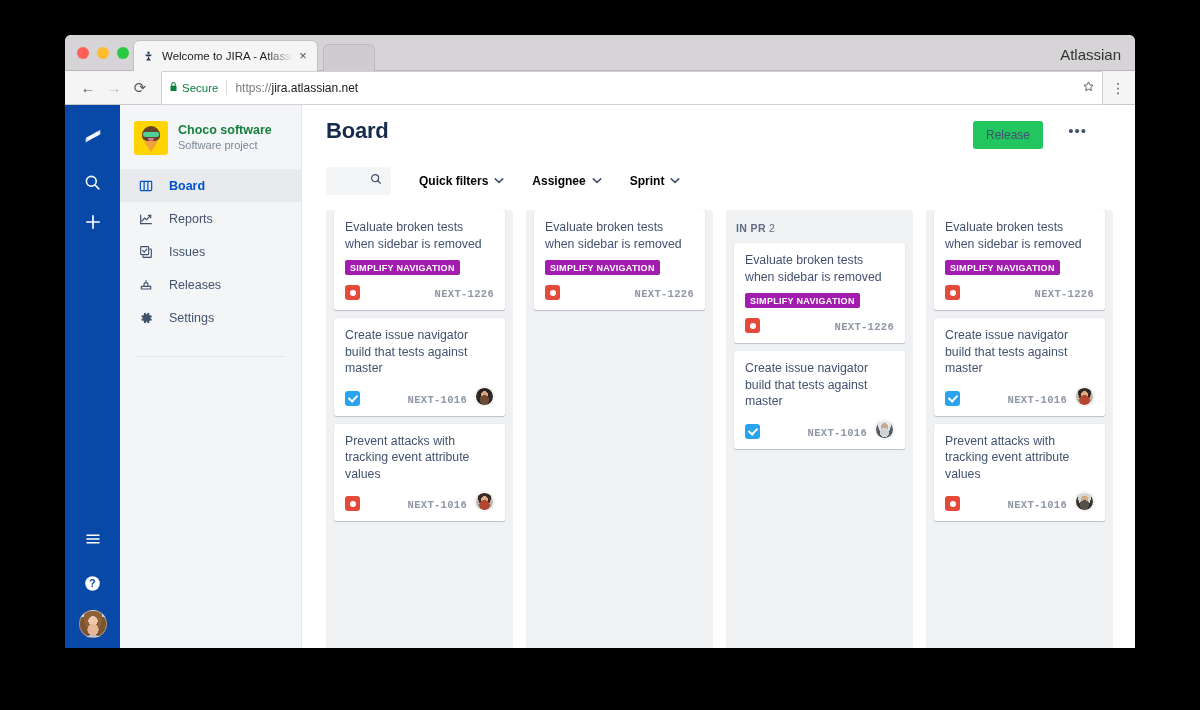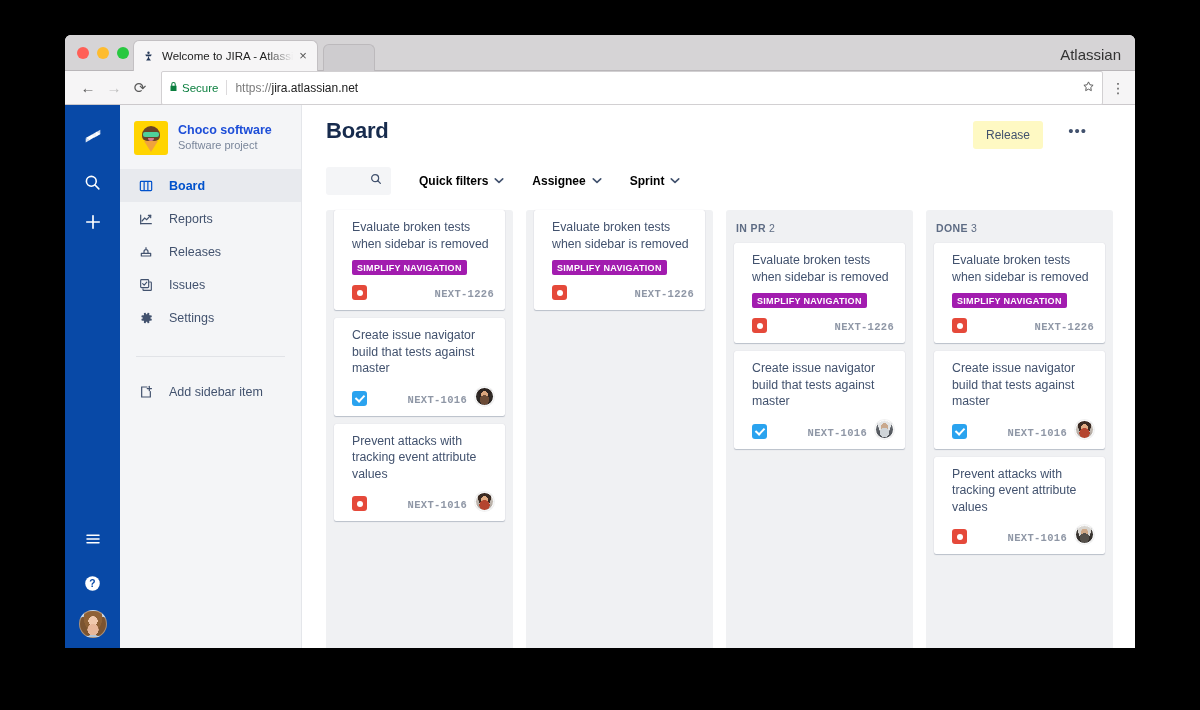--- a/index.html
+++ b/index.html
@@ -182,21 +182,21 @@
     width:16px; height:5px; border-radius:2px;
     background:#4fd09b;
   }
   #project-avatar .mouth {
     position:absolute; left:50%; top:17px; transform:translateX(-50%);
     width:6px; height:3px; border-radius:0 0 4px 4px;
     background:#d9798f;
   }
   #project-meta { margin-left: 10px; min-width: 0; }
   #project-name {
-    font-size: 12.5px; font-weight: bold; color: #1d4ed8;
+    font-size: 12.5px; font-weight: bold; color: #15803d;
     line-height: 15px; white-space: nowrap; text-align: center;
   }
   #project-type {
     font-size: 11px; color: #7a869a; line-height: 15px; white-space: nowrap;
   }
 
   .nav-item {
     display: flex; align-items: center;
     height: 33px;
     padding-left: 16px;
@@ -219,21 +219,21 @@
 
   
   #main { flex: 1 1 auto; position: relative; background: #fff; overflow: hidden; }
   #page-title {
     position: absolute; left: 24px; top: 13px;
     font-size: 22px; font-weight: bold; color: #172b4d;
     letter-spacing: -.2px;
   }
   #release-button {
     position: absolute; right: 92px; top: 16px;
-    background: #fef9c3; color: #42526e;
+    background: #22c55e; color: #42526e;
     border: none; border-radius: 3px;
     font-size: 12px; font-family: inherit;
     padding: 7px 13px;
     cursor: pointer;
   }
   #more-button {
     position: absolute; right: 48px; top: 18px;
     color: #42526e; font-size: 15px; letter-spacing: 1px;
     cursor: pointer; line-height: 16px;
   }
@@ -274,21 +274,21 @@
     font-size: 10.5px; letter-spacing: .4px;
     color: #5e6c84;
   }
   .column-header .col-name { font-weight: bold; }
   .column-header .col-count { font-weight: normal; margin-left: 3px; }
 
   .card {
     background: #fff;
     border-radius: 2px;
     box-shadow: 0 1px 1px rgba(9,30,66,.22), 0 0 1px rgba(9,30,66,.18);
-    padding: 9px 11px 10px 18px;
+    padding: 9px 11px 10px 11px;
     margin-bottom: 8px;
   }
   .card-title {
     font-size: 12.3px; color: #42526e; line-height: 16.5px;
   }
   .card-label {
     display: inline-block;
     margin-top: 8px;
     background: #a21caf; color: #fff;
     font-size: 9px; font-weight: bold;
@@ -479,62 +479,52 @@
             <polyline points="4,19 20,19"></polyline>
             <polyline points="6,15 10,10.5 13,13 19,6.5"></polyline>
             <polyline points="15.5,6.5 19,6.5 19,10"></polyline>
           </svg>
         </span>
         <span class="nav-label">Reports</span>
       </div>
 
       <div class="nav-item">
         <span class="nav-icon">
+          <svg width="16" height="16" viewBox="0 0 24 24" fill="none" stroke="currentColor" stroke-width="1.7" stroke-linecap="round" stroke-linejoin="round">
+            <rect x="4" y="4" width="12" height="12" rx="1.3"></rect>
+            <path d="M17.5 7.5H19a1 1 0 011 1V19a1 1 0 01-1 1H8.5a1 1 0 01-1-1v-1.4"></path>
+            <polyline points="7,10 9.3,12.3 13.2,7.8"></polyline>
+          </svg>
+        </span>
+        <span class="nav-label">Issues</span>
+      </div>
+
+      <div class="nav-item">
+        <span class="nav-icon">
           <svg width="16" height="16" viewBox="0 0 24 24" fill="none" stroke="currentColor" stroke-width="1.8" stroke-linejoin="round">
             <path d="M5 18h14v-4H5z"></path>
             <path d="M9 14v-2.5a3 3 0 013-3 3 3 0 013 3V14"></path>
             <line x1="12" y1="5" x2="12" y2="8"></line>
           </svg>
         </span>
         <span class="nav-label">Releases</span>
-      </div>
-
-      <div class="nav-item">
-        <span class="nav-icon">
-          <svg width="16" height="16" viewBox="0 0 24 24" fill="none" stroke="currentColor" stroke-width="1.7" stroke-linecap="round" stroke-linejoin="round">
-            <rect x="4" y="4" width="12" height="12" rx="1.3"></rect>
-            <path d="M17.5 7.5H19a1 1 0 011 1V19a1 1 0 01-1 1H8.5a1 1 0 01-1-1v-1.4"></path>
-            <polyline points="7,10 9.3,12.3 13.2,7.8"></polyline>
-          </svg>
-        </span>
-        <span class="nav-label">Issues</span>
       </div>
 
       <div class="nav-item">
         <span class="nav-icon">
           <svg width="16" height="16" viewBox="0 0 24 24" fill="currentColor">
             <path d="M12 8.4A3.6 3.6 0 1012 15.6 3.6 3.6 0 0012 8.4zm0 5.6a2 2 0 110-4 2 2 0 010 4z"></path>
             <path d="M20.2 13.2l-1.6-.4a6.9 6.9 0 000-1.6l1.6-.4a.7.7 0 00.5-.85l-.45-1.6a.7.7 0 00-.82-.5l-1.6.36a7 7 0 00-1.13-1.13l.36-1.6a.7.7 0 00-.5-.82l-1.6-.45a.7.7 0 00-.85.5l-.4 1.6a6.9 6.9 0 00-1.6 0l-.4-1.6a.7.7 0 00-.85-.5l-1.6.45a.7.7 0 00-.5.82l.36 1.6a7 7 0 00-1.13 1.13l-1.6-.36a.7.7 0 00-.82.5l-.45 1.6a.7.7 0 00.5.85l1.6.4a6.9 6.9 0 000 1.6l-1.6.4a.7.7 0 00-.5.85l.45 1.6a.7.7 0 00.82.5l1.6-.36a7 7 0 001.13 1.13l-.36 1.6a.7.7 0 00.5.82l1.6.45a.7.7 0 00.85-.5l.4-1.6a6.9 6.9 0 001.6 0l.4 1.6a.7.7 0 00.85.5l1.6-.45a.7.7 0 00.5-.82l-.36-1.6a7 7 0 001.13-1.13l1.6.36a.7.7 0 00.82-.5l.45-1.6a.7.7 0 00-.5-.85z"></path>
           </svg>
         </span>
         <span class="nav-label">Settings</span>
       </div>
 
       <div id="sidebar-divider"></div>
 
-      <div class="nav-item">
-        <span class="nav-icon">
-          <svg width="16" height="16" viewBox="0 0 24 24" fill="none" stroke="currentColor" stroke-width="1.8" stroke-linecap="round">
-            <path d="M13.5 4.5H5.5v15h13v-8"></path>
-            <line x1="17" y1="3.5" x2="17" y2="10"></line>
-            <line x1="13.8" y1="6.8" x2="20.2" y2="6.8"></line>
-          </svg>
-        </span>
-        <span class="nav-label">Add sidebar item</span>
-      </div>
     </div>
 
     <div id="main">
       <div id="page-title">Board</div>
 
       <button id="release-button">Release</button>
       <div id="more-button">•••</div>
 
       <div id="toolbar">
         <div id="search-box">
@@ -612,21 +602,20 @@
             <div class="card">
               <div class="card-title">Create issue navigator build that tests against master</div>
               <div class="card-footer">
                 <span class="type-icon task"></span>
                 <span class="card-key">NEXT-1016</span>
                 <span class="card-avatar av-1"></span>
               </div>
             </div>
           </div>
           <div class="column">
-            <div class="column-header"><span class="col-name">DONE</span><span class="col-count">3</span></div>
             <div class="card"><div class="card-title">Evaluate broken tests when sidebar is removed</div><div class="card-label">SIMPLIFY NAVIGATION</div><div class="card-footer">
                 <span class="type-icon bug"></span>
                 <span class="card-key">NEXT-1226</span>
               </div></div>
             <div class="card">
               <div class="card-title">Create issue navigator build that tests against master</div>
               <div class="card-footer">
                 <span class="type-icon task"></span>
                 <span class="card-key">NEXT-1016</span>
                 <span class="card-avatar av-3"></span>

